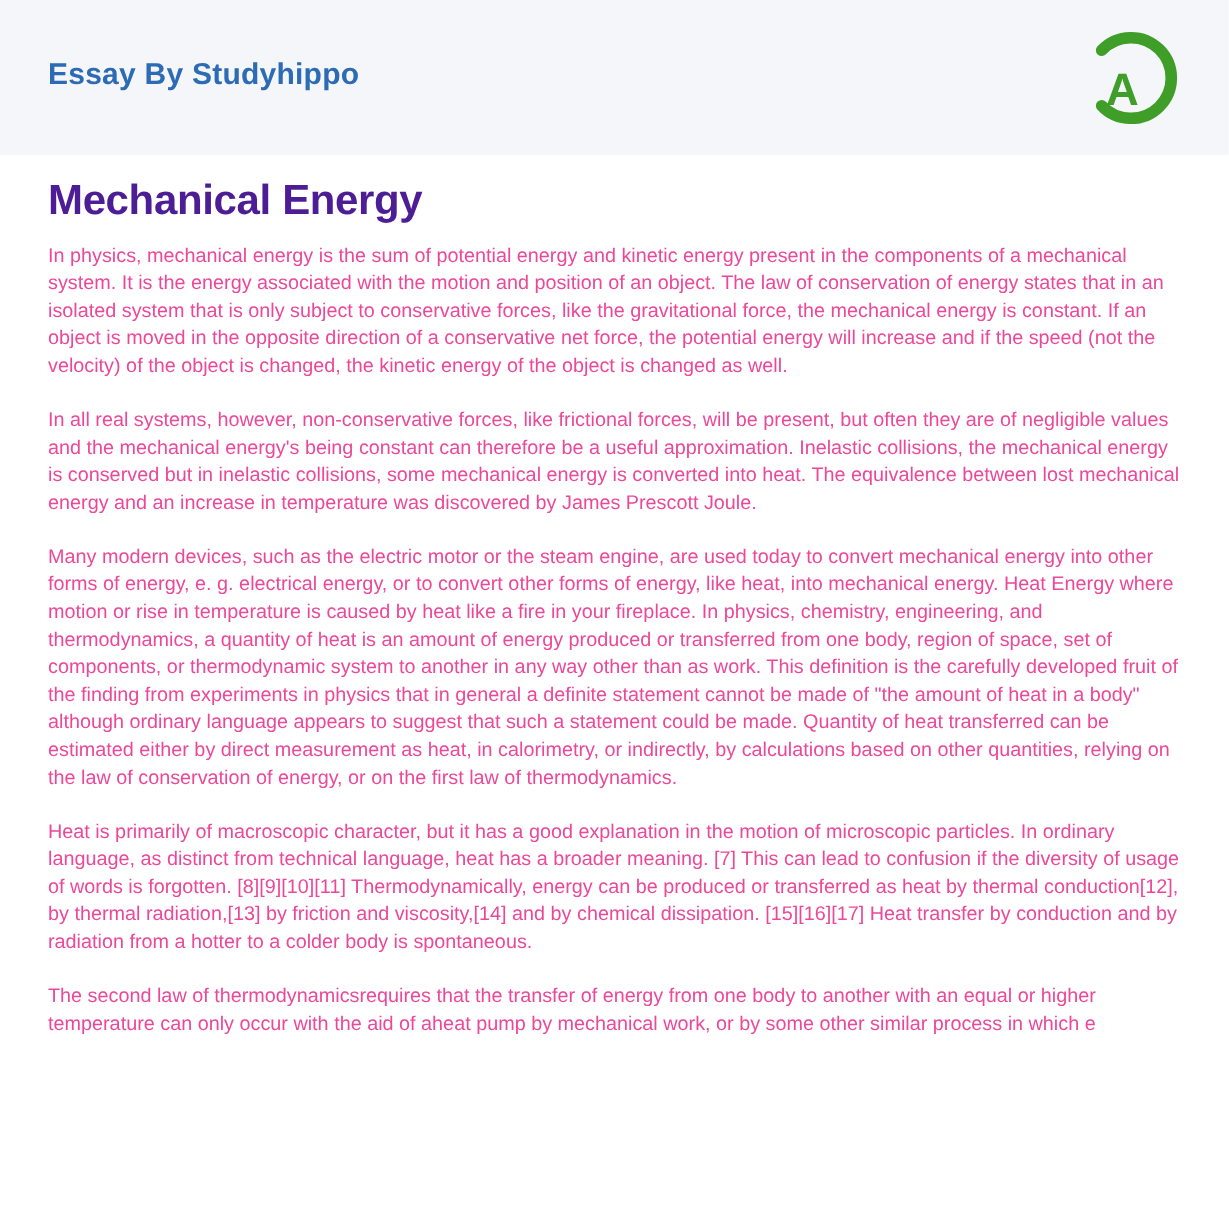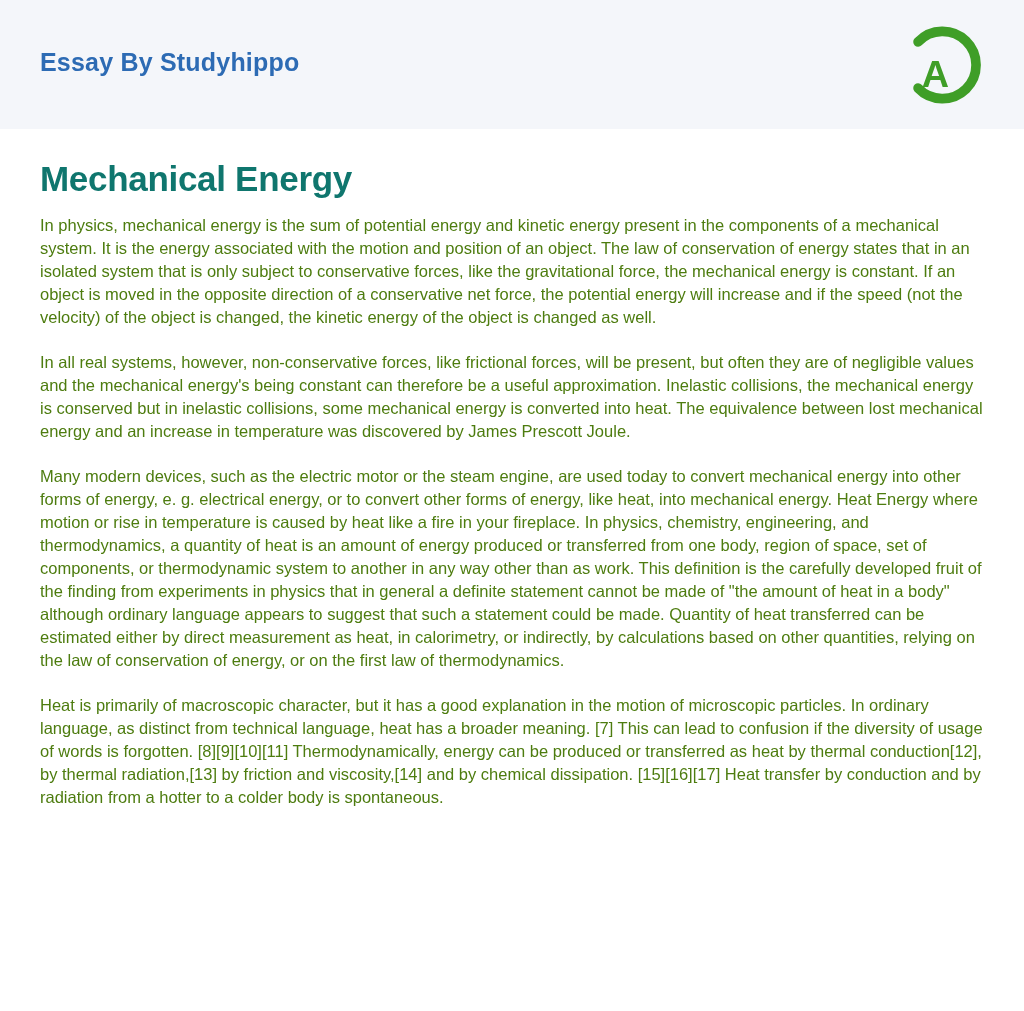--- a/index.html
+++ b/index.html
@@ -39,29 +39,29 @@
     width: 84px;
     height: 90px;
     flex: 0 0 auto;
   }
   main {
     padding: 18px 40px 0 40px;
   }
   h1.title {
     font-size: 35px;
     font-weight: 700;
-    color: #0f766e;
+    color: #4c1d95;
     letter-spacing: -0.3px;
-    margin: 12px 0 15px 0;
+    margin: 0 0 15px 0;
     font-family: "Liberation Sans", sans-serif;
   }
   p.para {
     font-size: 16.5px;
     line-height: 23px;
-    color: #4d7c0f;
+    color: #ec4899;
     margin: 0 0 22px 0;
   }
 </style>
 </head>
 <body>
 
 <header class="header">
   <div class="header-text">
     <div class="brand">Essay By Studyhippo</div>
   </div>
@@ -72,13 +72,14 @@
     </svg>
   </div>
 </header>
 
 <main>
   <h1 class="title">Mechanical Energy</h1>
   <p class="para">In physics, mechanical energy is the sum of potential energy and kinetic energy present in the components of a mechanical system. It is the energy associated with the motion and position of an object. The law of conservation of energy states that in an isolated system that is only subject to conservative forces, like the gravitational force, the mechanical energy is constant. If an object is moved in the opposite direction of a conservative net force, the potential energy will increase and if the speed (not the velocity) of the object is changed, the kinetic energy of the object is changed as well.</p>
   <p class="para">In all real systems, however, non-conservative forces, like frictional forces, will be present, but often they are of negligible values and the mechanical energy's being constant can therefore be a useful approximation. Inelastic collisions, the mechanical energy is conserved but in inelastic collisions, some mechanical energy is converted into heat. The equivalence between lost mechanical energy and an increase in temperature was discovered by James Prescott Joule.</p>
   <p class="para">Many modern devices, such as the electric motor or the steam engine, are used today to convert mechanical energy into other forms of energy, e. g. electrical energy, or to convert other forms of energy, like heat, into mechanical energy. Heat Energy where motion or rise in temperature is caused by heat like a fire in your fireplace. In physics, chemistry, engineering, and thermodynamics, a quantity of heat is an amount of energy produced or transferred from one body, region of space, set of components, or thermodynamic system to another in any way other than as work. This definition is the carefully developed fruit of the finding from experiments in physics that in general a definite statement cannot be made of "the amount of heat in a body" although ordinary language appears to suggest that such a statement could be made. Quantity of heat transferred can be estimated either by direct measurement as heat, in calorimetry, or indirectly, by calculations based on other quantities, relying on the law of conservation of energy, or on the first law of thermodynamics.</p>
   <p class="para">Heat is primarily of macroscopic character, but it has a good explanation in the motion of microscopic particles. In ordinary language, as distinct from technical language, heat has a broader meaning. [7] This can lead to confusion if the diversity of usage of words is forgotten. [8][9][10][11] Thermodynamically, energy can be produced or transferred as heat by thermal conduction[12], by thermal radiation,[13] by friction and viscosity,[14] and by chemical dissipation. [15][16][17] Heat transfer by conduction and by radiation from a hotter to a colder body is spontaneous.</p>
+  <p class="para">The second law of thermodynamicsrequires that the transfer of energy from one body to another with an equal or higher temperature can only occur with the aid of aheat pump by mechanical work, or by some other similar process in which e</p>
 </main>
 
 </body></html>

